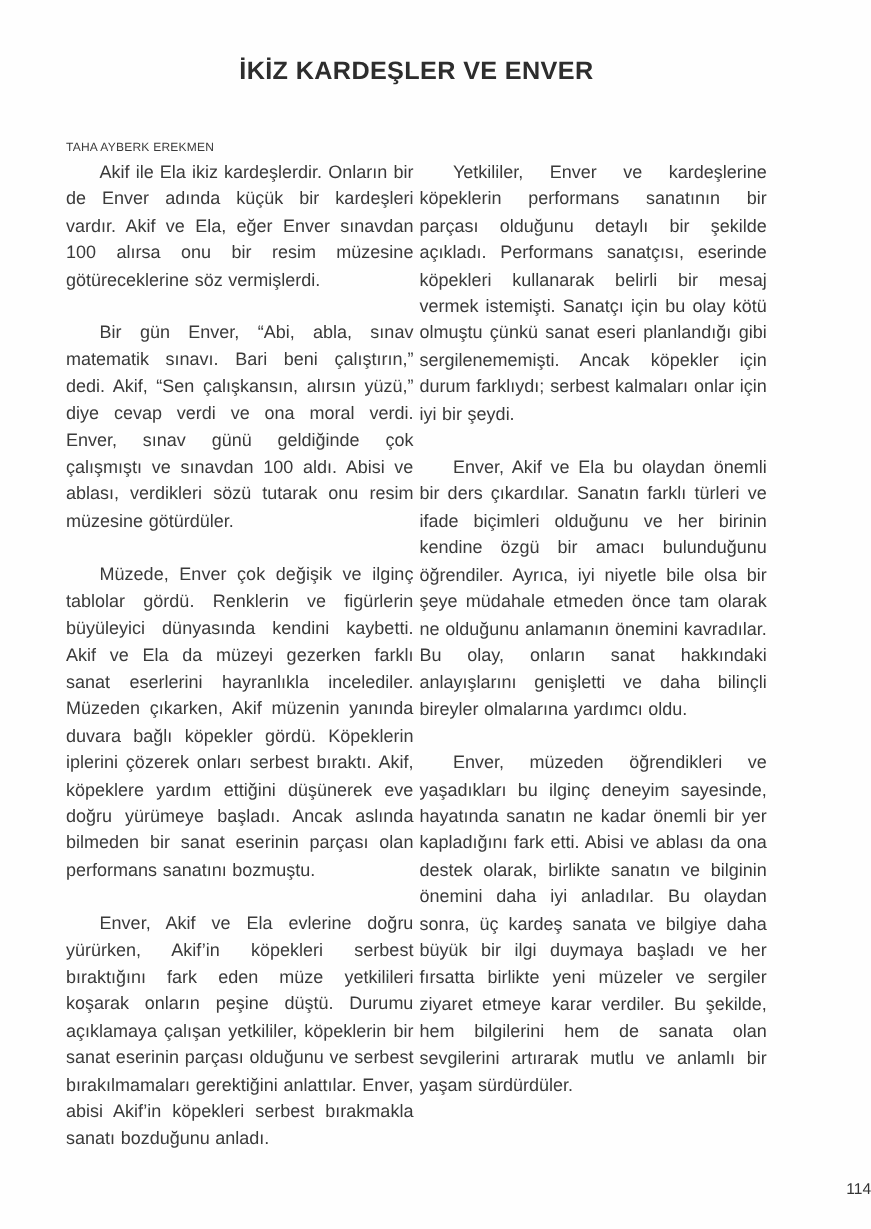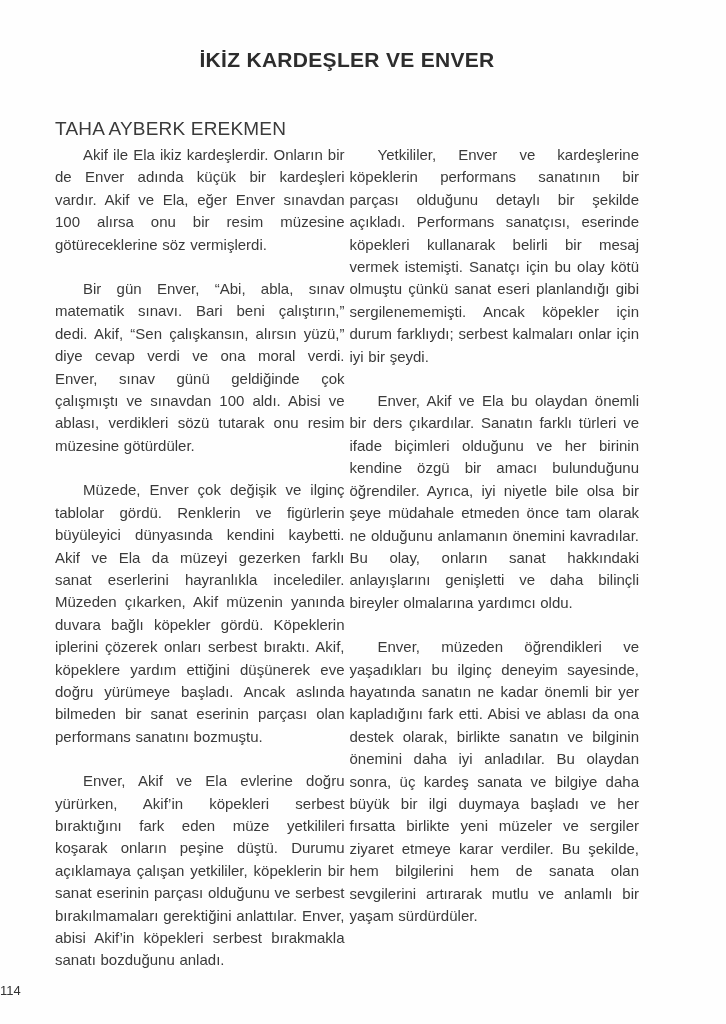--- a/index.html
+++ b/index.html
@@ -20,21 +20,21 @@
   .title {
     text-align: center;
     font-size: 21px;
     font-weight: bold;
     color: #2d2d2d;
     letter-spacing: 0.3px;
     margin: 0;
   }
   .author {
     margin-top: 46px;
-    font-size: 19px;
+    font-size: 10px;
     color: #3a3a3a;
     letter-spacing: 0.2px;
   }
   .columns {
     display: flex;
     gap: 5px;
     margin-top: 4px;
   }
   .col {
     flex: 1 1 0;
@@ -47,21 +47,21 @@
     color: #3a3a3a;
     text-align: justify;
     text-indent: 28px;
     word-spacing: 0.5px;
   }
   .page-number {
     position: absolute;
     bottom: 26px;
     left: 0;
     width: 100%;
-    text-align: left;
+    text-align: right;
     font-size: 13px;
     color: #333333;
   }
 </style>
 </head>
 <body>
 
 <div class="page">
   <h1 class="title">İKİZ KARDEŞLER VE ENVER</h1>
   <div class="author">TAHA AYBERK EREKMEN</div>

